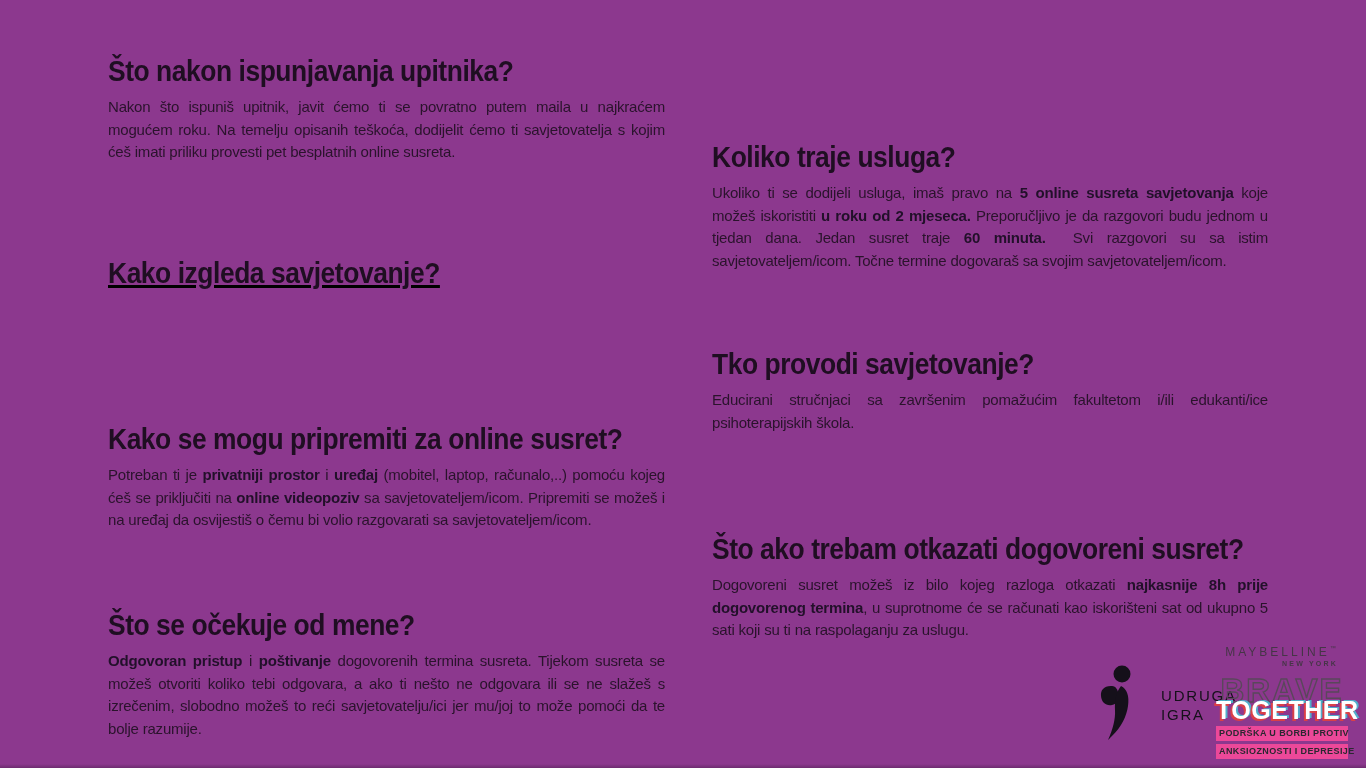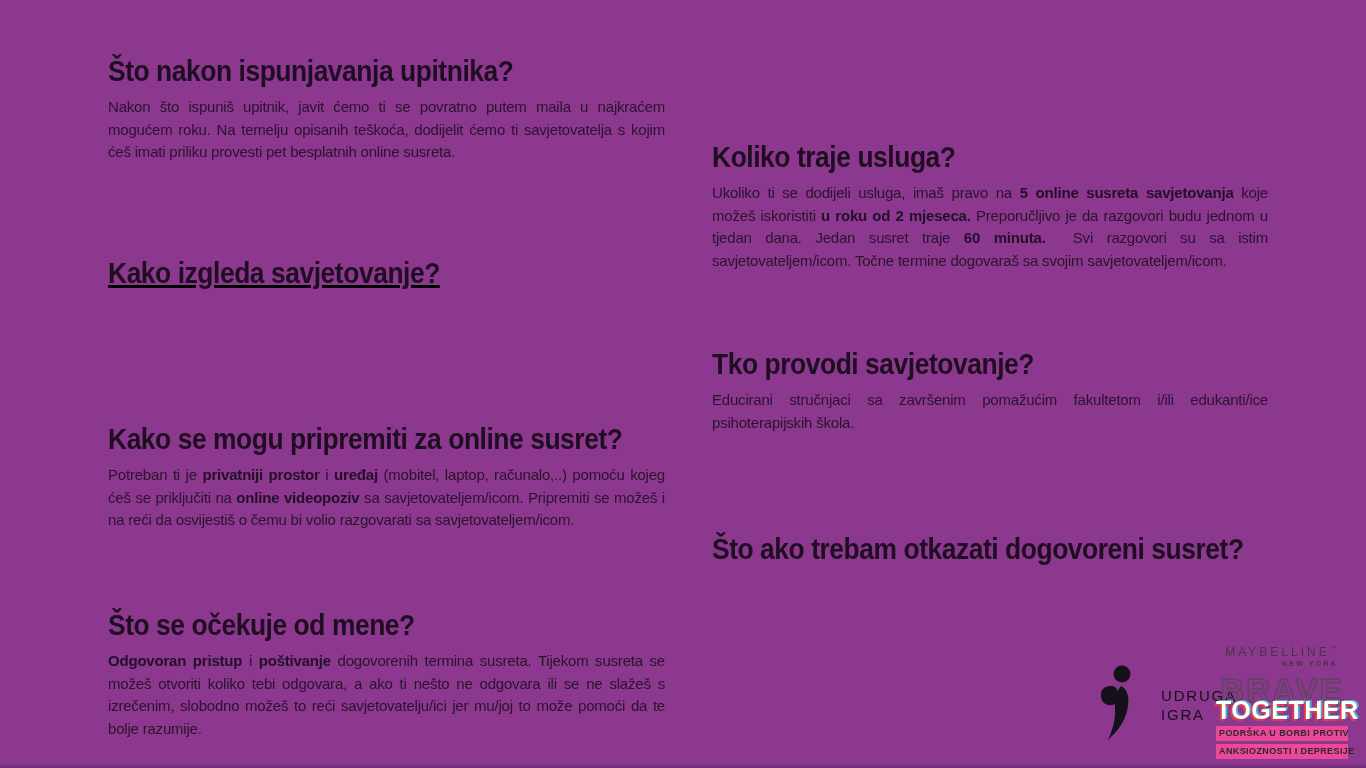--- a/index.html
+++ b/index.html
@@ -71,39 +71,40 @@
   <div class="col-left">
     <section class="faq-section" style="top:54px;">
       <h2 class="faq-heading">Što nakon ispunjavanja upitnika?</h2>
       <p class="faq-body"><span>Nakon što ispuniš upitnik, javit ćemo ti se povratno putem maila u najkraćem mogućem roku. Na temelju opisanih teškoća, dodijelit ćemo ti savjetovatelja s kojim ćeš imati priliku provesti pet besplatnih online susreta.</span></p>
     </section>
     <section class="faq-section" style="top:256px;text-decoration:underline;">
       <h2 class="faq-heading">Kako izgleda savjetovanje?</h2>
     </section>
     <section class="faq-section" style="top:422px;">
       <h2 class="faq-heading">Kako se mogu pripremiti za online susret?</h2>
-      <p class="faq-body"><span>Potreban ti je </span><span class="b">privatniji prostor</span><span> i </span><span class="b">uređaj</span><span> (mobitel, laptop, računalo,..) pomoću kojeg ćeš se priključiti na </span><span class="b">online videopoziv</span><span> sa savjetovateljem/icom. Pripremiti se možeš i na reći da osvijestiš o čemu bi volio razgovarati sa savjetovateljem/icom.</span></p>
+      <p class="faq-body"><span>Potreban ti je </span><span class="b">privatniji prostor</span><span> i </span><span class="b">uređaj</span><span> (mobitel, laptop, računalo,..) pomoću kojeg ćeš se priključiti na </span><span class="b">online videopoziv</span><span> sa savjetovateljem/icom. Pripremiti se možeš i na uređaj da osvijestiš o čemu bi volio razgovarati sa savjetovateljem/icom.</span></p>
     </section>
     <section class="faq-section" style="top:608px;">
       <h2 class="faq-heading">Što se očekuje od mene?</h2>
       <p class="faq-body"><span class="b">Odgovoran pristup</span><span> i </span><span class="b">poštivanje</span><span> dogovorenih termina susreta. Tijekom susreta se možeš otvoriti koliko tebi odgovara, a ako ti nešto ne odgovara ili se ne slažeš s izrečenim, slobodno možeš to reći savjetovatelju/ici jer mu/joj to može pomoći da te bolje razumije.</span></p>
     </section>
   </div>
 
   <div class="col-right">
     <section class="faq-section" style="top:140px;">
       <h2 class="faq-heading">Koliko traje usluga?</h2>
       <p class="faq-body"><span>Ukoliko ti se dodijeli usluga, imaš pravo na </span><span class="b">5 online susreta savjetovanja</span><span> koje možeš iskoristiti </span><span class="b">u roku od 2 mjeseca.</span><span> Preporučljivo je da razgovori budu jednom u tjedan dana. Jedan susret traje </span><span class="b">60 minuta.</span><span>&nbsp; Svi razgovori su sa istim savjetovateljem/icom. Točne termine dogovaraš sa svojim savjetovateljem/icom.</span></p>
     </section>
     <section class="faq-section" style="top:347px;">
       <h2 class="faq-heading">Tko provodi savjetovanje?</h2>
       <p class="faq-body"><span>Educirani stručnjaci sa završenim pomažućim fakultetom i/ili edukanti/ice psihoterapijskih škola.</span></p>
     </section>
     <section class="faq-section" style="top:532px;">
       <h2 class="faq-heading">Što ako trebam otkazati dogovoreni susret?</h2>
+      <p class="faq-body"><span>Dogovoreni susret možeš iz bilo kojeg razloga otkazati </span><span class="b">najkasnije 8h prije dogovorenog termina</span><span>, u suprotnome će se računati kao iskorišteni sat od ukupno 5 sati koji su ti na raspolaganju za uslugu.</span></p>
     </section>
   </div>
 
   <div class="footer">
 
     <div class="udruga">
       <span>
         <svg width="36" height="80" viewBox="0 0 36 80" aria-hidden="true">
           <g fill="#15101A">
             <circle cx="22" cy="9" r="8.5"></circle>

